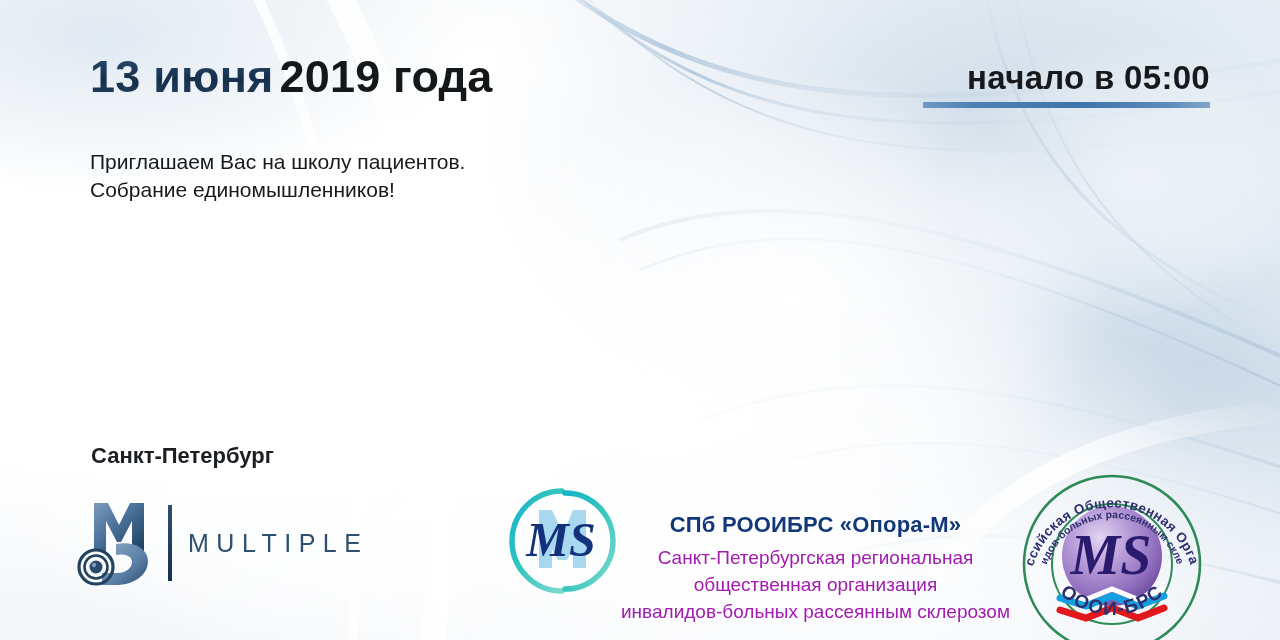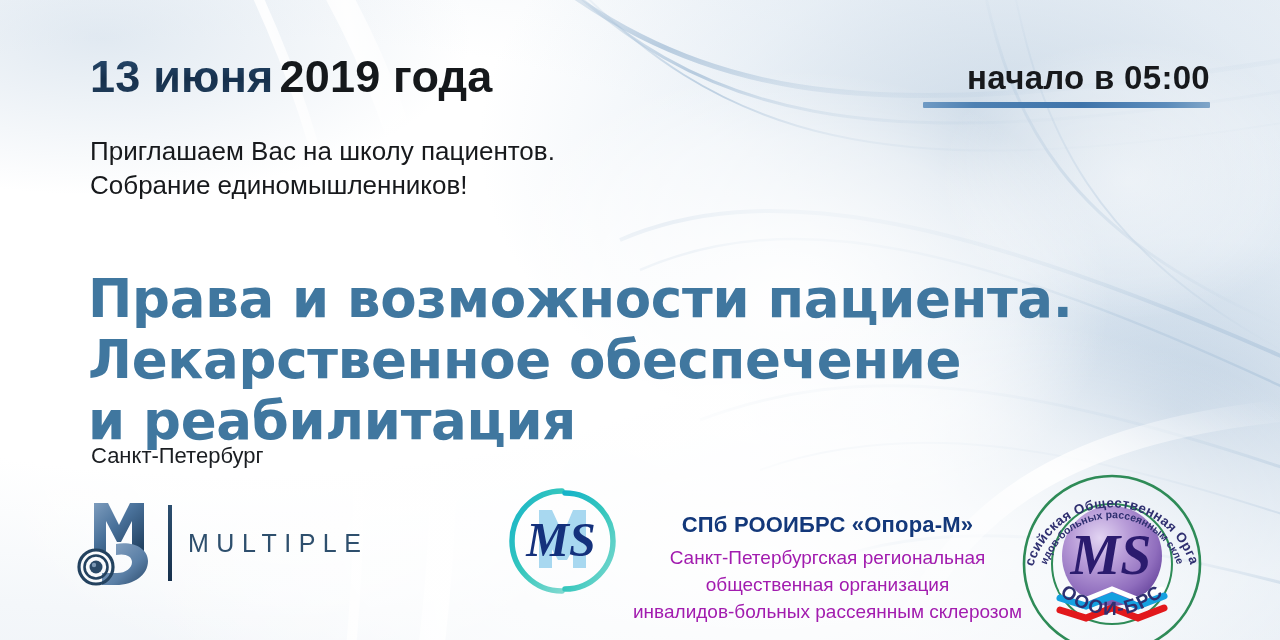--- a/index.html
+++ b/index.html
@@ -60,56 +60,56 @@
     font-size:33px;font-weight:700;color:#17191c;line-height:1.1;
     white-space:nowrap;letter-spacing:.3px;
   }
   .start-rule{
     margin-top:6px;height:6px;width:287px;
     background:linear-gradient(90deg,#6f9ac4 0%,#4d80b2 18%,#3f74aa 55%,#5c8cbb 85%,#7fa5c8 100%);
     border-radius:1px;
   }
 
   .invite{
-    position:absolute;left:90px;top:134px;
-    font-size:26px;color:#17191c;line-height:1.32;font-weight:400;
+    position:absolute;left:90px;top:148px;
+    font-size:21px;color:#17191c;line-height:1.32;font-weight:400;
     white-space:pre-line;
   }
 
   .headline{
     position:absolute;left:88px;top:232px;
     font-size:53px;font-weight:700;
     color:#40779f;
     line-height:1.16;
     letter-spacing:-.3px;
     white-space:pre-line;
     font-family:"DejaVu Sans","Liberation Sans",sans-serif;
   }
 
   .city{
     position:absolute;left:91px;top:443px;
-    font-size:22px;color:#1b1e22;font-weight:400;
+    font-size:22px;color:#1b1e22;font-weight:700;
   }
 
   
   .logo-ms{position:absolute;left:72px;top:497px;display:flex;align-items:center;}
   .logo-ms .mark{width:92px;height:92px;position:relative;}
   .logo-ms .divider{
     width:4px;height:76px;margin:0 16px 0 4px;
     background:linear-gradient(180deg,#2d4f70,#16304c);
   }
   .logo-ms .words{
     display:flex;flex-direction:row;justify-content:center;
     color:#2e4f6d;font-size:25px;letter-spacing:7.5px;line-height:1.38;font-weight:400;
   }
 
   
   .logo-spb{position:absolute;left:503px;top:482px;display:flex;align-items:flex-start;}
   .logo-spb .mark{width:118px;height:118px;position:relative;flex:0 0 118px;}
-  .logo-spb .txt{margin-left:12px;padding-top:30px;text-align:center;}
+  .logo-spb .txt{padding-top:30px;text-align:center;}
   .logo-spb .title{
     font-size:22px;font-weight:700;color:#13387a;letter-spacing:.2px;white-space:nowrap;
   }
   .logo-spb .sub{
     margin-top:7px;font-size:19px;color:#a21caf;line-height:1.42;white-space:pre-line;
   }
 
   
   .logo-seal{position:absolute;left:1014px;top:460px;width:196px;height:196px;}
 </style>
@@ -181,23 +181,20 @@
   </div>
 
   <div class="start-time-wrap">
     <div class="start-time">начало в 05:00</div>
     <div class="start-rule"></div>
   </div>
 
   <div class="invite">Приглашаем Вас на школу пациентов.
 Собрание единомышленников!</div>
 
-  <h1 class="headline">Права и возможности пациента.
-Лекарственное обеспечение
-и реабилитация</h1>
 
   <div class="city">Санкт-Петербург</div>
 
   <div class="logo-ms">
     <div class="mark">
       <svg viewBox="0 0 92 92" width="92" height="92">
         <defs>
           <linearGradient id="msg" x1="0" y1="0" x2="1" y2="1">
             <stop offset="0%" stop-color="#7d9cbd"></stop>
             <stop offset="45%" stop-color="#49719a"></stop>

